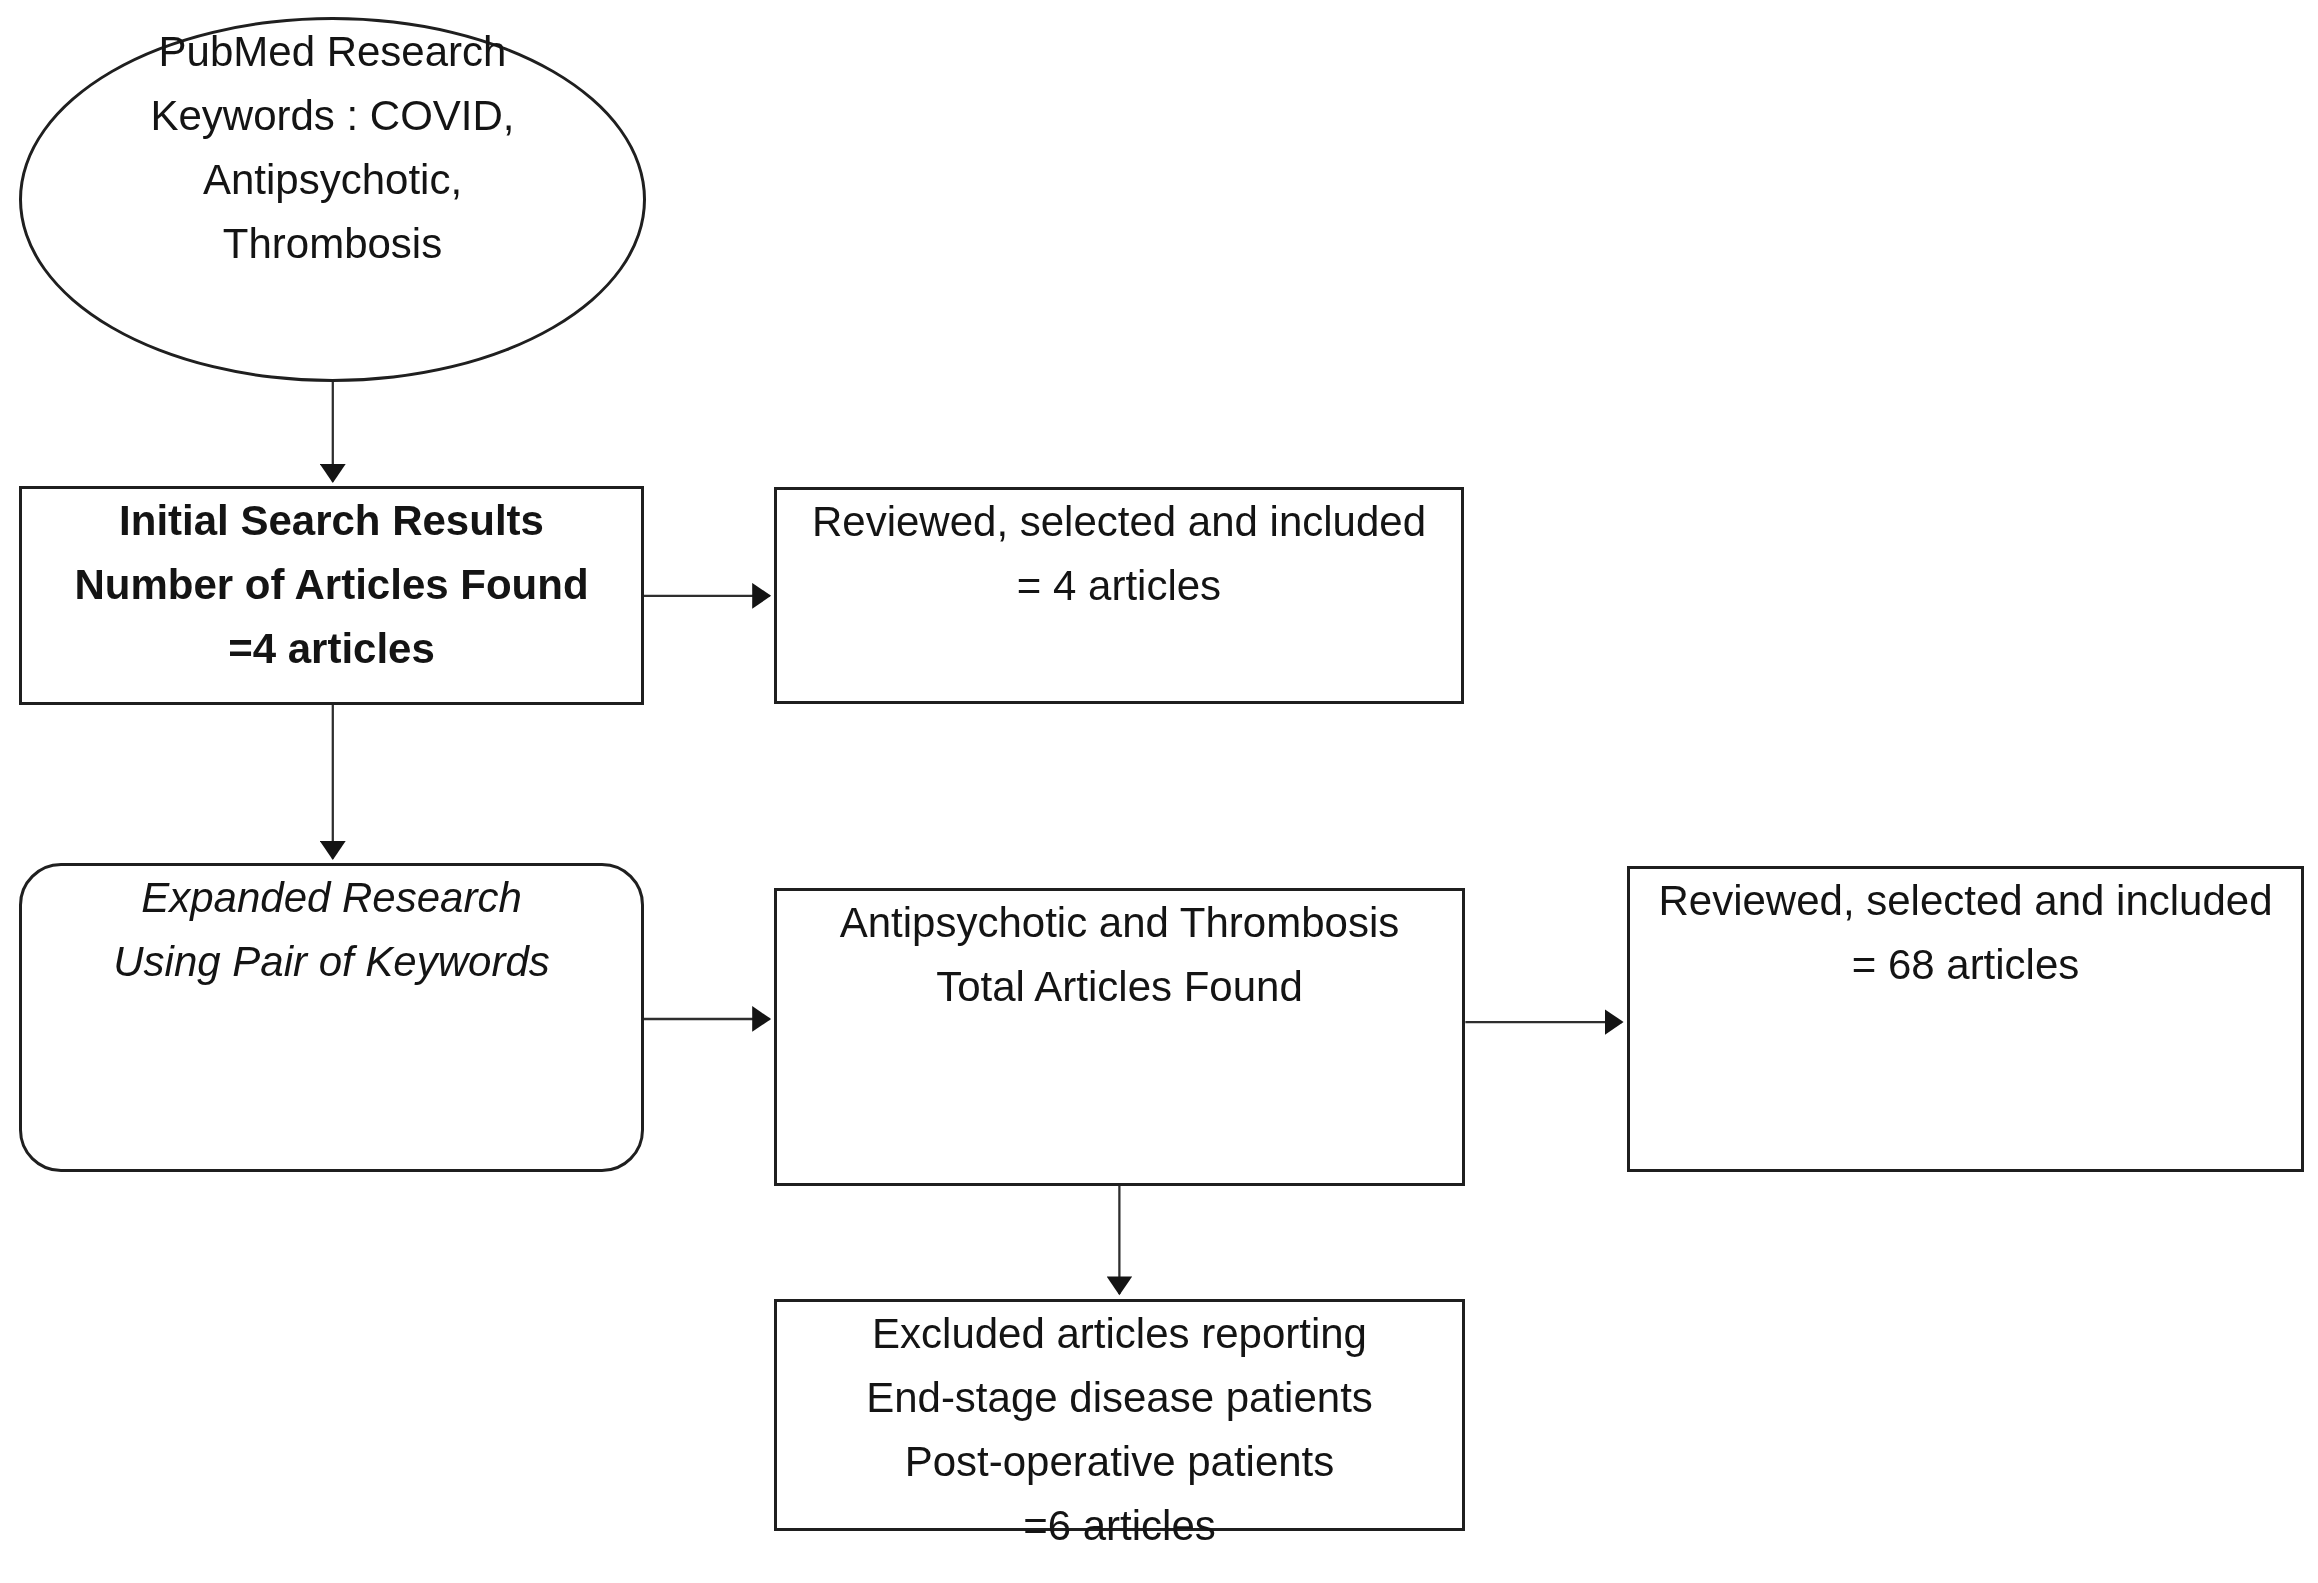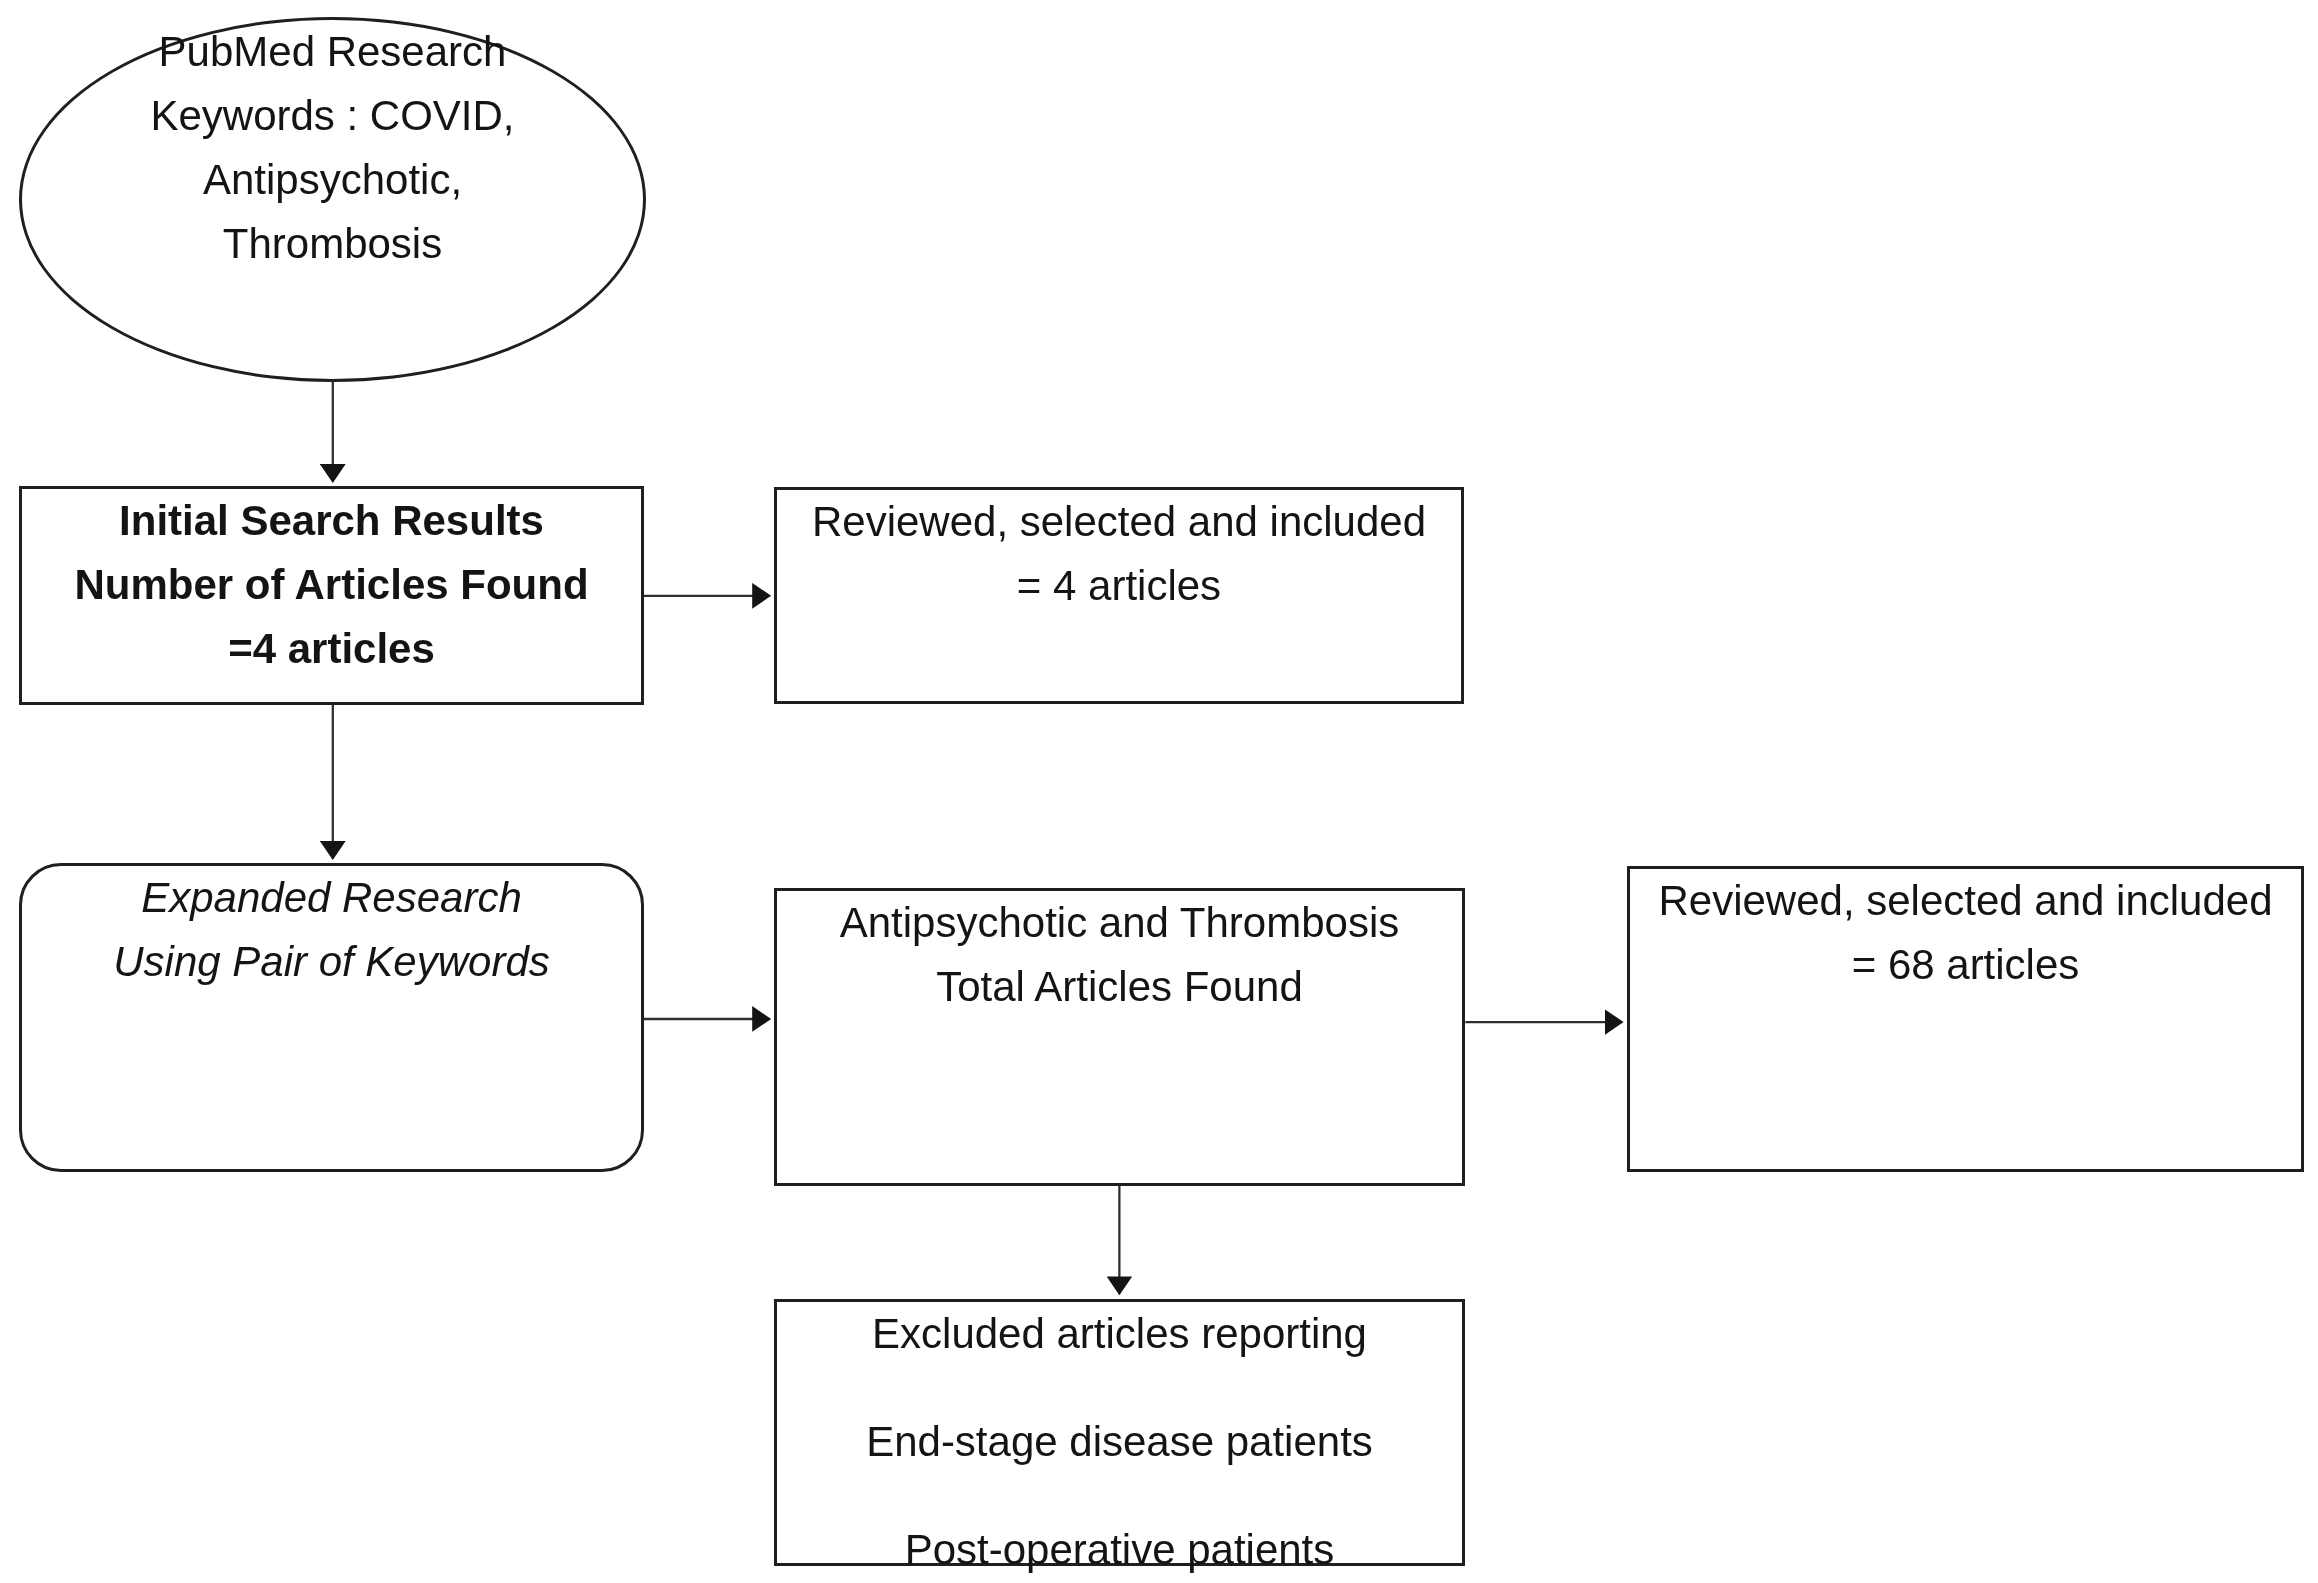--- a/index.html
+++ b/index.html
@@ -93,21 +93,21 @@
   <div class="node" style="left:774px; top:872px; width:691px; height:298px;margin-top:16px;">
     <div>Antipsychotic and Thrombosis</div>
     <div>Total Articles Found</div>
   </div>
 
   <div class="node" style="left:1627px; top:866px; width:677px; height:306px;">
     <div>Reviewed, selected and included</div>
     <div>= 68 articles</div>
   </div>
 
-  <div class="node" style="left:774px; top:1299px; width:691px; height:267px;gap:44px;">
+  <div class="node" style="left:774px; top:1299px; width:691px; height:232px;">
     <div>Excluded articles reporting</div>
     <div>End-stage disease patients</div>
     <div>Post-operative patients</div>
     <div>=6 articles</div>
   </div>
 
 </div>
 
 
 </body></html>

